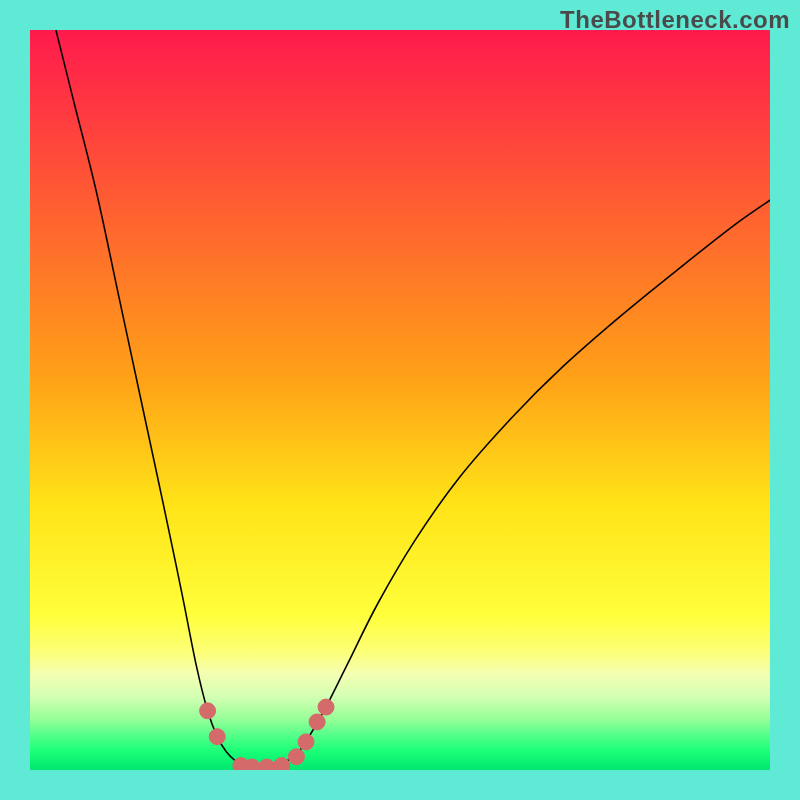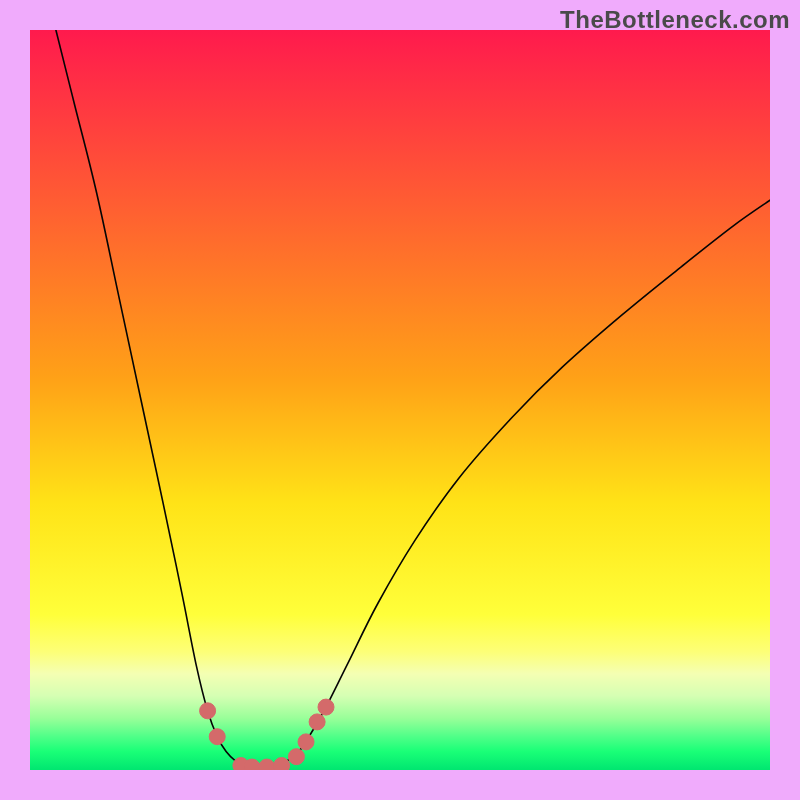--- a/index.html
+++ b/index.html
@@ -8,21 +8,21 @@
     width: 800px;
     height: 800px;
     background: #000;
     font-family: Arial, Helvetica, sans-serif;
     overflow: hidden;
   }
   .frame {
     position: relative;
     width: 800px;
     height: 800px;
-    background: #f0abfc;
+    background: #5eead4;
   }
   .watermark {
     position: absolute;
     top: 6px;
     right: 10px;
     color: #4a4a4a;
     font-size: 24px;
     font-weight: 600;
     letter-spacing: 0.5px;
     z-index: 50;

